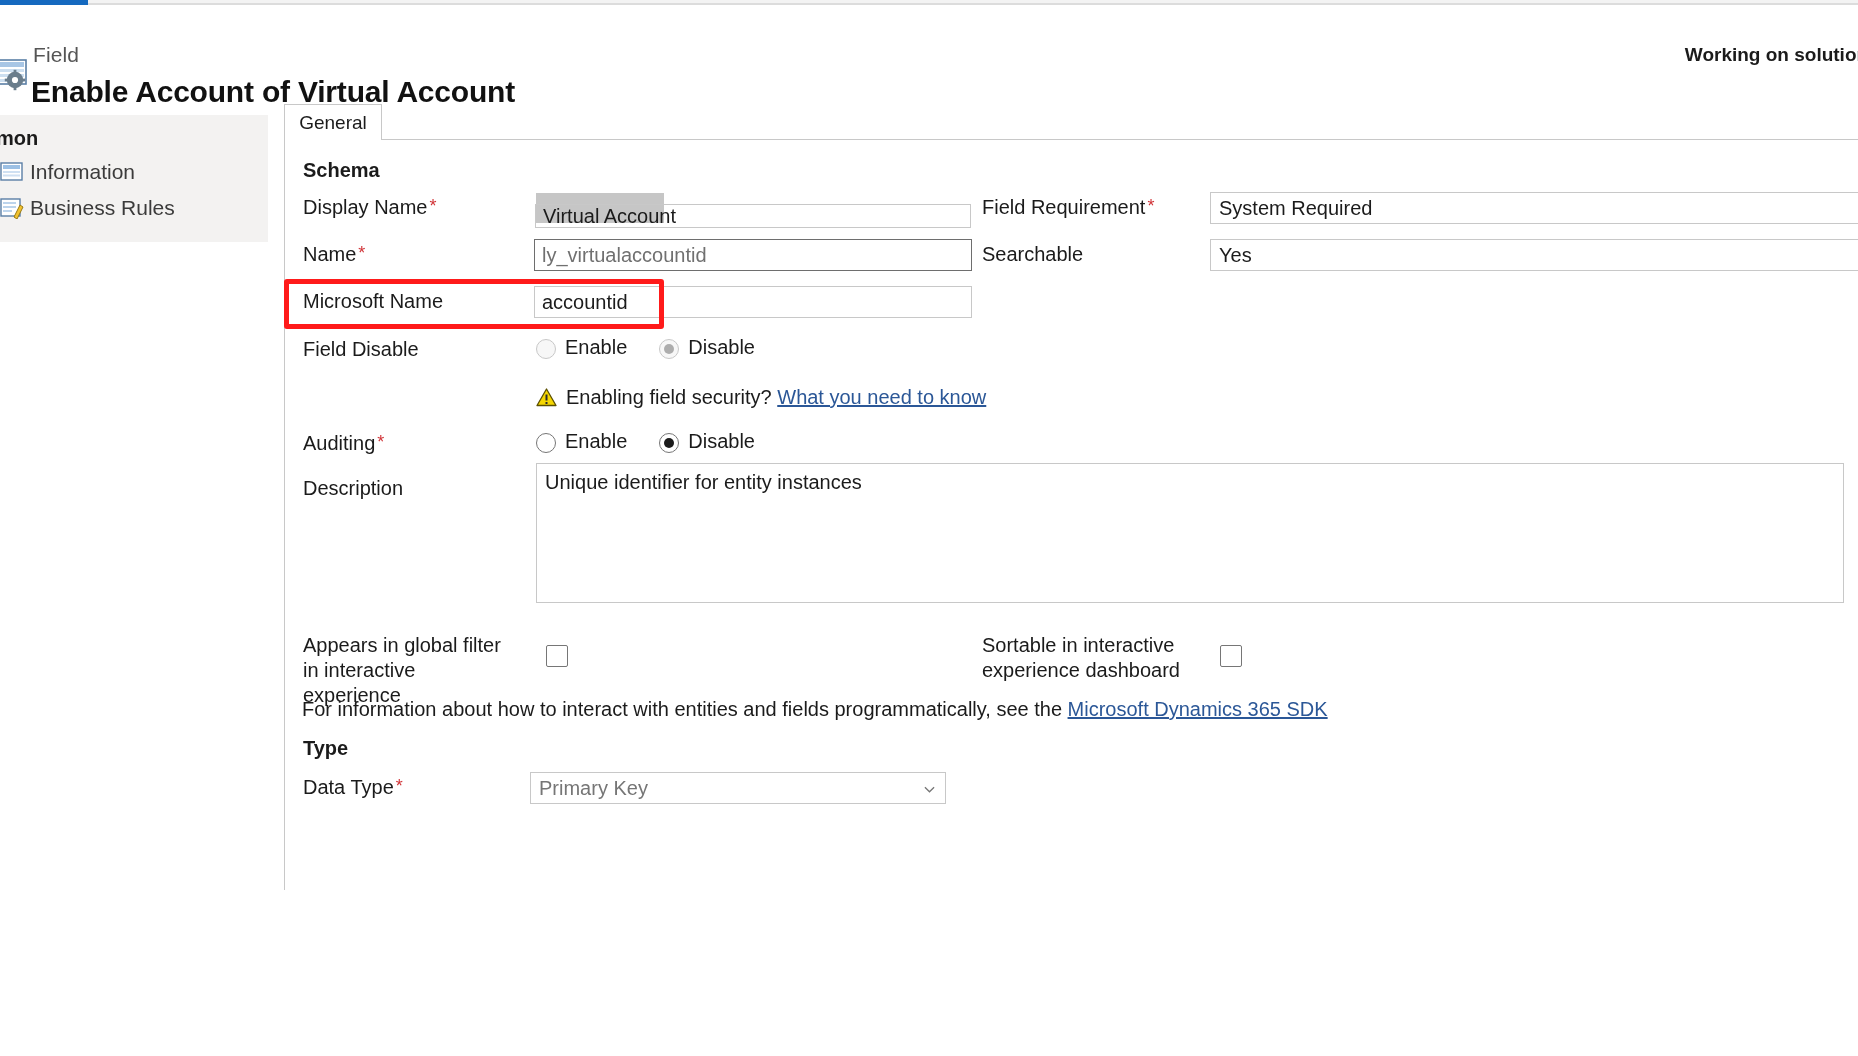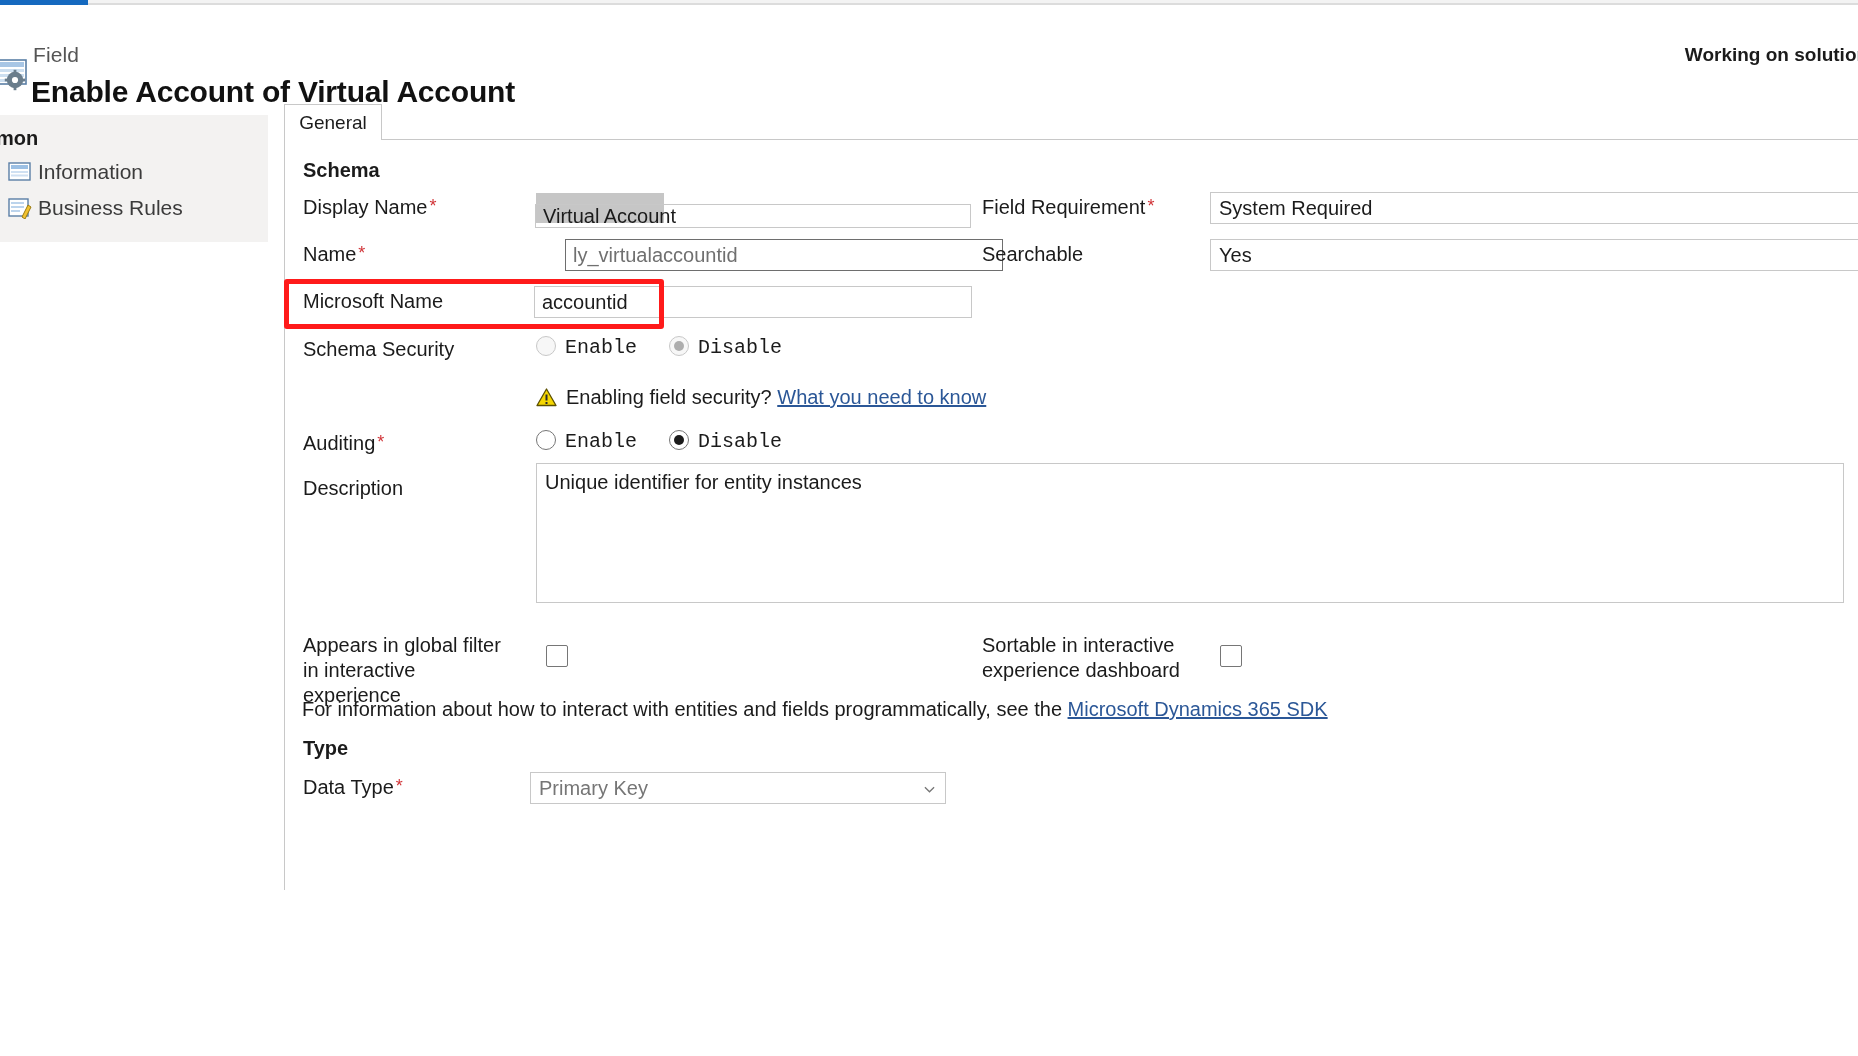--- a/index.html
+++ b/index.html
@@ -40,21 +40,21 @@
   
   #sidebar {
     position:absolute; left:0; top:115px; width:268px; height:127px;
     background:#f3f2f1;
   }
   #nav-group-title {
     position:absolute; left:-34px; top:12px;
     font-size:20px; font-weight:bold; color:#1b1b1b; white-space:nowrap;
   }
   .nav-item {
-    position:absolute; left:8px; width:229px; height:34px;
+    position:absolute; left:0; width:229px; height:34px;
     display:flex; align-items:center; cursor:pointer;
   }
   .nav-item .nav-icon { position:absolute; left:0px; width:24px; height:22px; }
   .nav-item .nav-label {
     position:absolute; left:30px; font-size:21px; color:#3b3b3b; white-space:nowrap;
   }
   #nav-information { top:40px; }
   #nav-business-rules { top:76px; }
 
   
@@ -83,21 +83,21 @@
     position:absolute; font-size:20px; color:#1b1b1b; white-space:nowrap;
   }
   .req { color:#d13438; font-size:18px; vertical-align:top; margin-left:2px; }
 
   .txt {
     position:absolute; height:32px;
     border:1px solid #c8c8c8; background:#ffffff;
     font-family:"Liberation Sans", sans-serif; font-size:20px;
     color:#1b1b1b; padding:0 7px; outline:none;
   }
-  .txt.readonly-strong { border:1px solid #6e6e6e; color:#707070;margin-left:31px; }
+  .txt.readonly-strong { border:1px solid #6e6e6e; color:#707070; }
 
   
   #display-name-wrap { position:absolute; left:250px; top:52px; width:436px; height:32px; }
   #display-name-wrap .sel-bg {
     position:absolute; left:1px; top:1px; height:30px; width:128px;
     background:#c6c6c6;
   }
   #display-name-input {
     position:absolute; left:0; top:12px; width:436px; height:24px;
     background:transparent; border:1px solid #c8c8c8;
@@ -109,21 +109,21 @@
     padding:0 8px; cursor:pointer;
   }
   .sel-dd .caret {
     position:absolute; right:10px; top:11px;
     width:11px; height:11px;
   }
   .sel-dd.disabled { color:#767676; }
 
   
   .radio-row { position:absolute; display:flex; align-items:center; }
-  .radio-opt { display:flex; align-items:flex-start; margin-right:32px; cursor:pointer;font-family:Liberation Mono, monospace; }
+  .radio-opt { display:flex; align-items:flex-end; margin-right:32px; cursor:pointer; }
   .radio-dot {
     width:20px; height:20px; border-radius:50%;
     border:1px solid #767676; background:#ffffff; position:relative; flex:none;
   }
   .radio-dot.sel::after {
     content:""; position:absolute; left:4px; top:4px;
     width:10px; height:10px; border-radius:50%; background:#1b1b1b;
   }
   .radio-dot.dim { border-color:#c8c8c8; background:#f7f7f7; }
   .radio-dot.dim.sel::after { background:#adadad; }
@@ -255,21 +255,21 @@
   <div class="sel-dd" style="left:925px; top:99px; width:649px;">
     <span>Yes</span>
   </div>
 
   <div class="fld-label" style="left:18px; top:150px;">
     <span>Microsoft Name</span>
   </div>
   <input class="txt" style="left: 249px; top: 146px; width: 438px;" value="accountid">
 
   <div class="fld-label" style="left:18px; top:198px;">
-    <span>Schema Security</span>
+    <span>Field Disable</span>
   </div>
   <div class="radio-row" style="left:251px; top:196px;">
     <div class="radio-opt">
       <span class="radio-dot dim"></span>
       <span class="radio-text">Enable</span>
     </div>
     <div class="radio-opt">
       <span class="radio-dot dim sel"></span>
       <span class="radio-text">Disable</span>
     </div>

